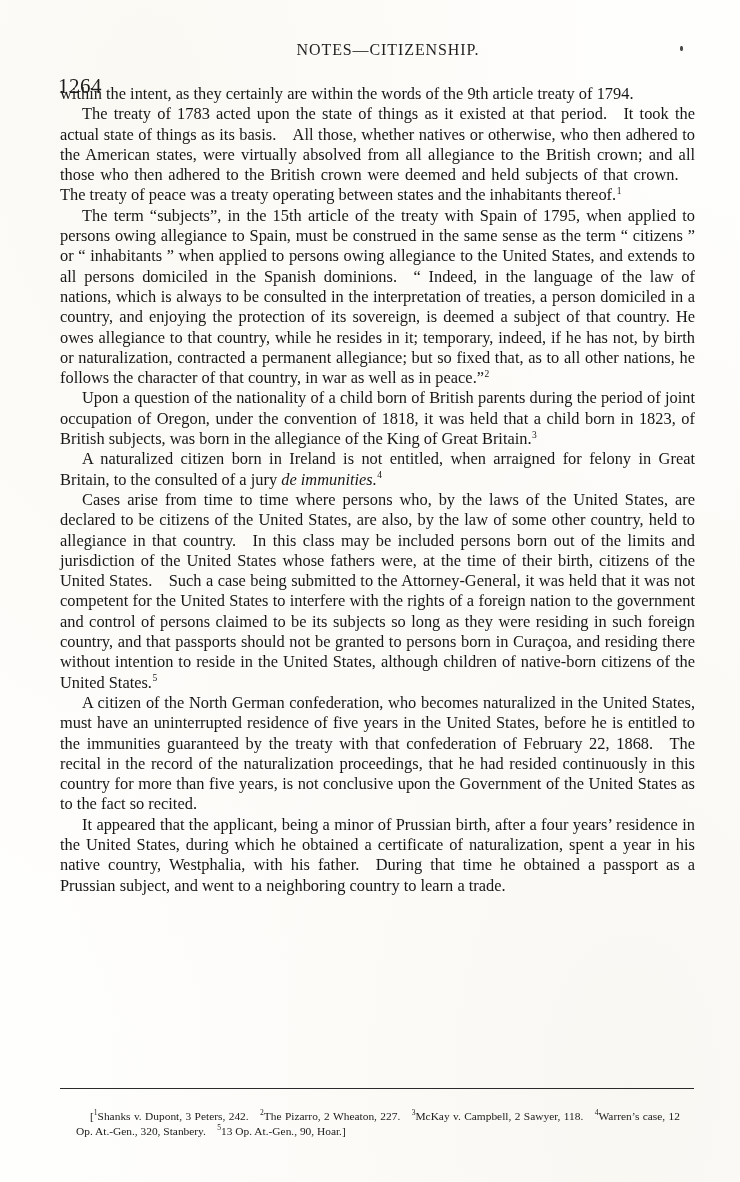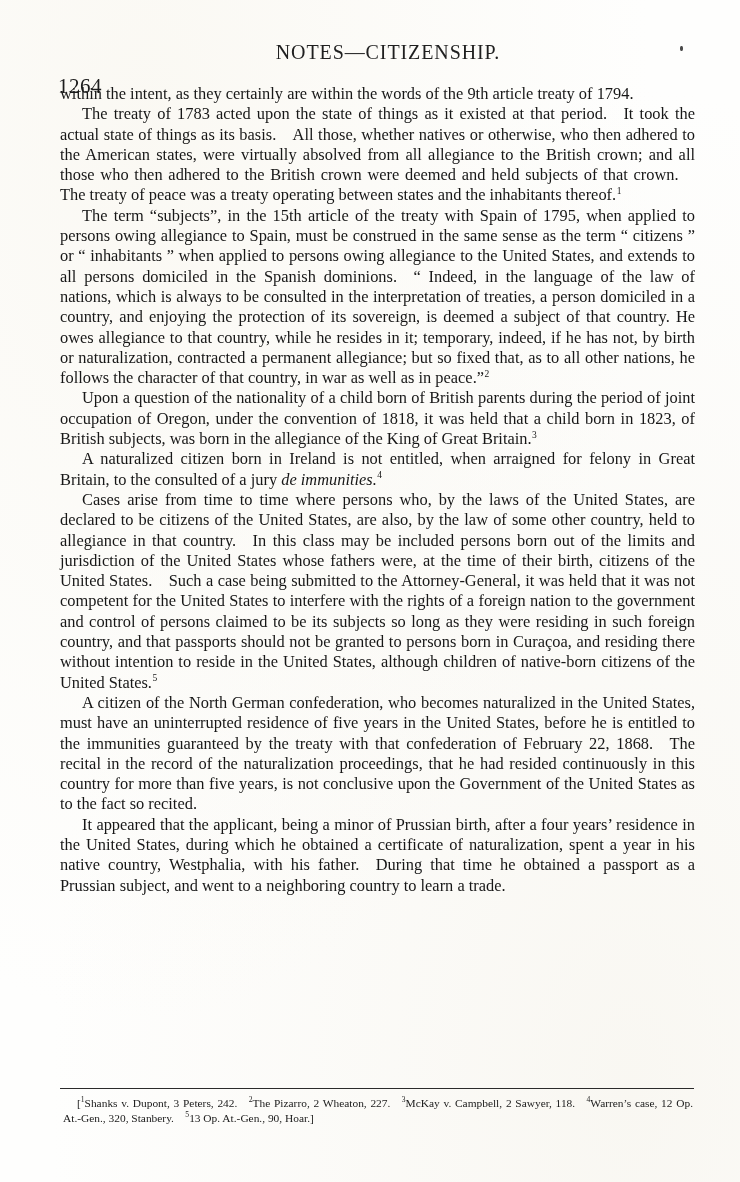--- a/index.html
+++ b/index.html
@@ -48,21 +48,21 @@
     letter-spacing: 0.5px;
     color: #1d1d1d;
     margin-top: 36px;
   }
   .head-title {
     position: absolute;
     left: 0;
     right: 0;
     top: 3px;
     text-align: center;
-    font-size: 20px;
+    font-size: 16px;
     letter-spacing: 0.9px;
     color: #1f1f1f;
     padding-left: 12px;
   }
   .corner-speck {
     position: absolute;
     right: 23px;
     top: 8px;
     width: 3px;
     height: 5px;
@@ -115,21 +115,21 @@
     position: absolute;
     left: 60px;
     top: 1093px;
     width: 636px;
     font-size: 11.4px;
     line-height: 14.6px;
     text-align: justify;
     color: #1a1a1a;
   }
   .footnotes p {
-    margin: 3px;
+    margin: 16px;
     text-indent: 14px;
   }
   .footnotes sup {
     font-size: 7.6px;
     vertical-align: super;
     line-height: 0;
   }
 </style>
 </head>
 <body>

